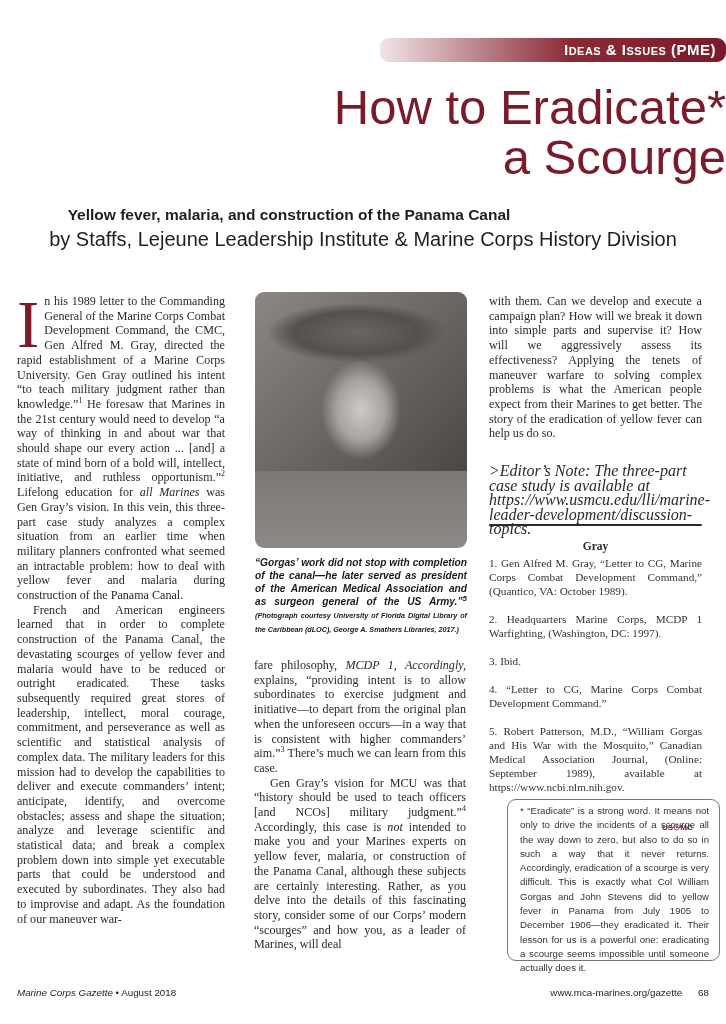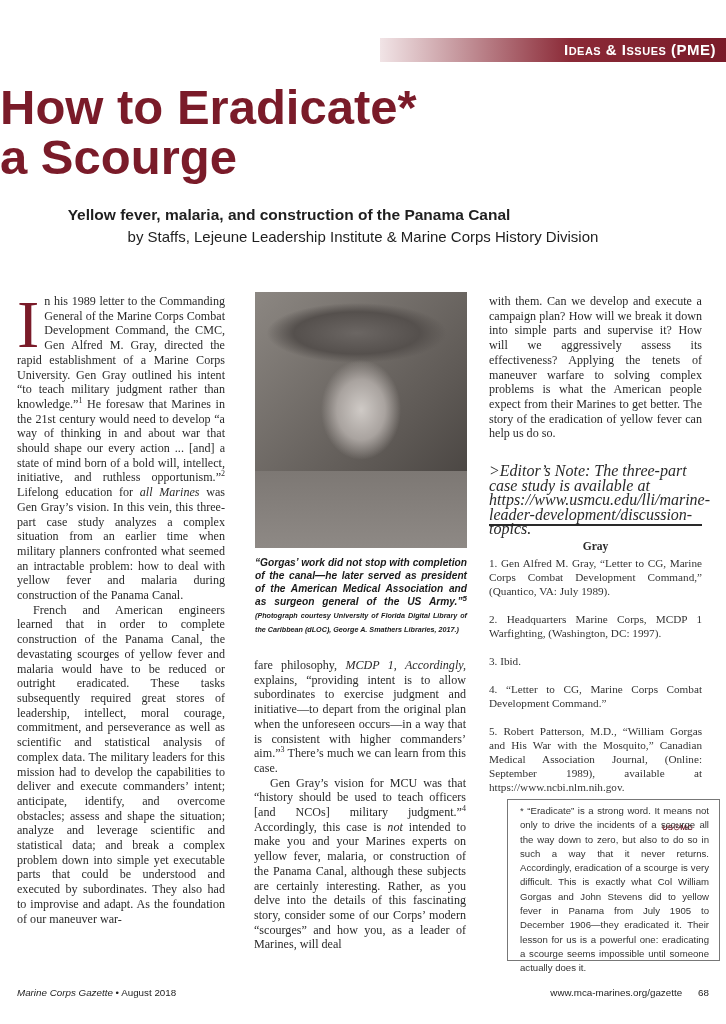--- a/index.html
+++ b/index.html
@@ -1,41 +1,41 @@
 <!DOCTYPE html>
 <html><head>
 <meta charset="utf-8">
 <style>
-  * { box-sizing: border-box; margin: 0; padding: 0; }
+  * { box-sizing: border-box; margin: 0; padding: 0; border-radius: 9px; }
   html, body { width: 726px; height: 1024px; background: #fff; overflow: hidden; }
   body { position: relative; font-family: "Liberation Serif", serif; color: #2a2a2a; }
 
   .section-banner {
     position: absolute; left: 380px; top: 38px; width: 346px; height: 24px;
     background: linear-gradient(to right, #f1e4e6 0%, #c79aa0 22%, #8b2a37 55%, #7a1b29 100%);
     text-align: right; padding-right: 10px;
   }
   .section-banner span {
     font-family: "Liberation Sans", sans-serif; font-weight: bold; color: #fff;
     font-size: 15px; line-height: 24px; font-variant: small-caps; letter-spacing: 0.5px;
   }
 
   .headline {
-    position: absolute; left: 0; top: 82px; width: 726px; text-align: left;
-    font-family: "Liberation Sans", sans-serif; font-weight: bold; color: #7a1b29;
+    position: absolute; left: 0; top: 82px; width: 726px; text-align: right;
+    font-family: "Liberation Sans", sans-serif; font-weight: normal; color: #7a1b29;
     font-size: 49px; line-height: 50px;
   }
   .subhead {
     position: absolute; left: 0; top: 206px; width: 578px; text-align: center;
     font-family: "Liberation Sans", sans-serif; font-weight: bold; color: #1f1f1f;
     font-size: 15.5px;
   }
   .byline {
     position: absolute; left: 0; top: 228px; width: 726px; text-align: center;
-    font-family: "Liberation Sans", sans-serif; color: #1f1f1f; font-size: 15px;
+    font-family: "Liberation Sans", sans-serif; color: #1f1f1f; font-size: 20px;
   }
 
   .col { position: absolute; font-size: 12.1px; line-height: 14.7px; text-align: justify; hyphens: auto; }
   .col p { margin: 0; }
   .col p.indent { text-indent: 16px; }
   .col1 { left: 17px; top: 294px; width: 208px; }
   .col2 { left: 254px; top: 658px; width: 212px; }
   .col3 { left: 489px; top: 294px; width: 213px; }
 
   .dropcap {
@@ -126,21 +126,21 @@
 </div>
 
 <div class="col col3">
   <p>with them. Can we develop and execute a campaign plan? How will we break it down into simple parts and supervise it? How will we aggressively assess its effectiveness? Applying the tenets of maneuver warfare to solving complex problems is what the American people expect from their Marines to get better. The story of the eradication of yellow fever can help us do so.</p>
 </div>
 
 <div class="editors-note">&gt;Editor’s Note: The three-part case study is available at https://www.usmcu.edu/lli/marine-leader-development/discussion-topics.</div>
 <div class="rule"></div>
 <div class="notes-title">Gray</div>
 <ol class="notes">
-  <li>1. Gen Alfred M. Gray, “Letter to CG, Marine Corps Combat Development Command,” (Quantico, VA: July 1989).</li>
+  <li>1. Gen Alfred M. Gray, “Letter to CG, Marine Corps Combat Development Command,” (Quantico, VA: October 1989).</li>
   <li>2. Headquarters Marine Corps, MCDP 1 Warfighting, (Washington, DC: 1997).</li>
   <li>3. Ibid.</li>
   <li>4. “Letter to CG, Marine Corps Combat Development Command.”</li>
   <li>5. Robert Patterson, M.D., “William Gorgas and His War with the Mosquito,” Canadian Medical Association Journal, (Online: September 1989), available at https://www.ncbi.nlm.nih.gov.</li>
 </ol>
 <div class="usmc-logo">US☉MC</div>
 
 <div class="sidebar-box">* “Eradicate” is a strong word. It means not only to drive the incidents of a scourge all the way down to zero, but also to do so in such a way that it never returns. Accordingly, eradication of a scourge is very difficult. This is exactly what Col William Gorgas and John Stevens did to yellow fever in Panama from July 1905 to December 1906—they eradicated it. Their lesson for us is a powerful one: eradicating a scourge seems impossible until someone actually does it.</div>
 
 <div class="footer-left">

